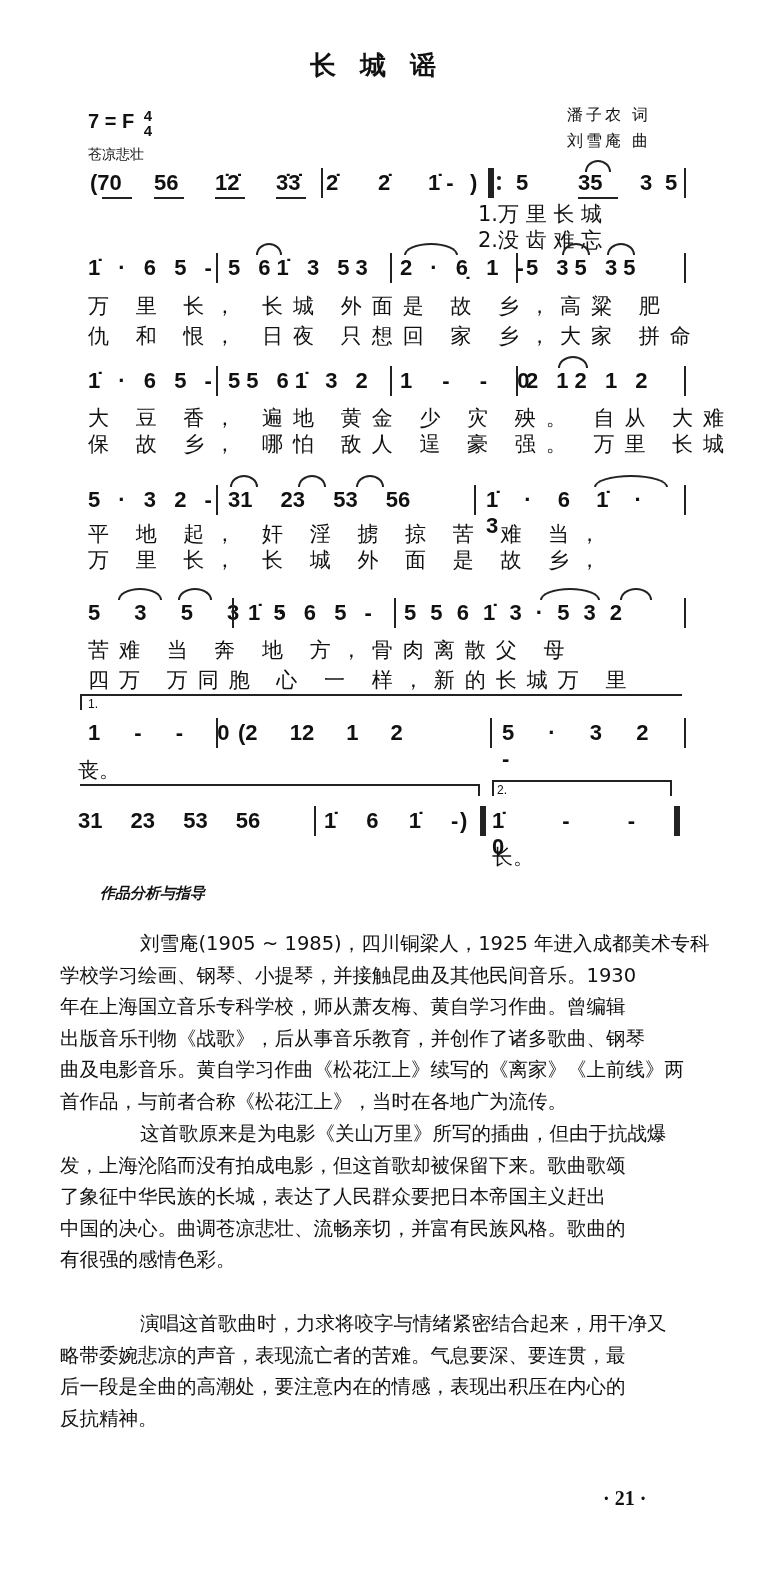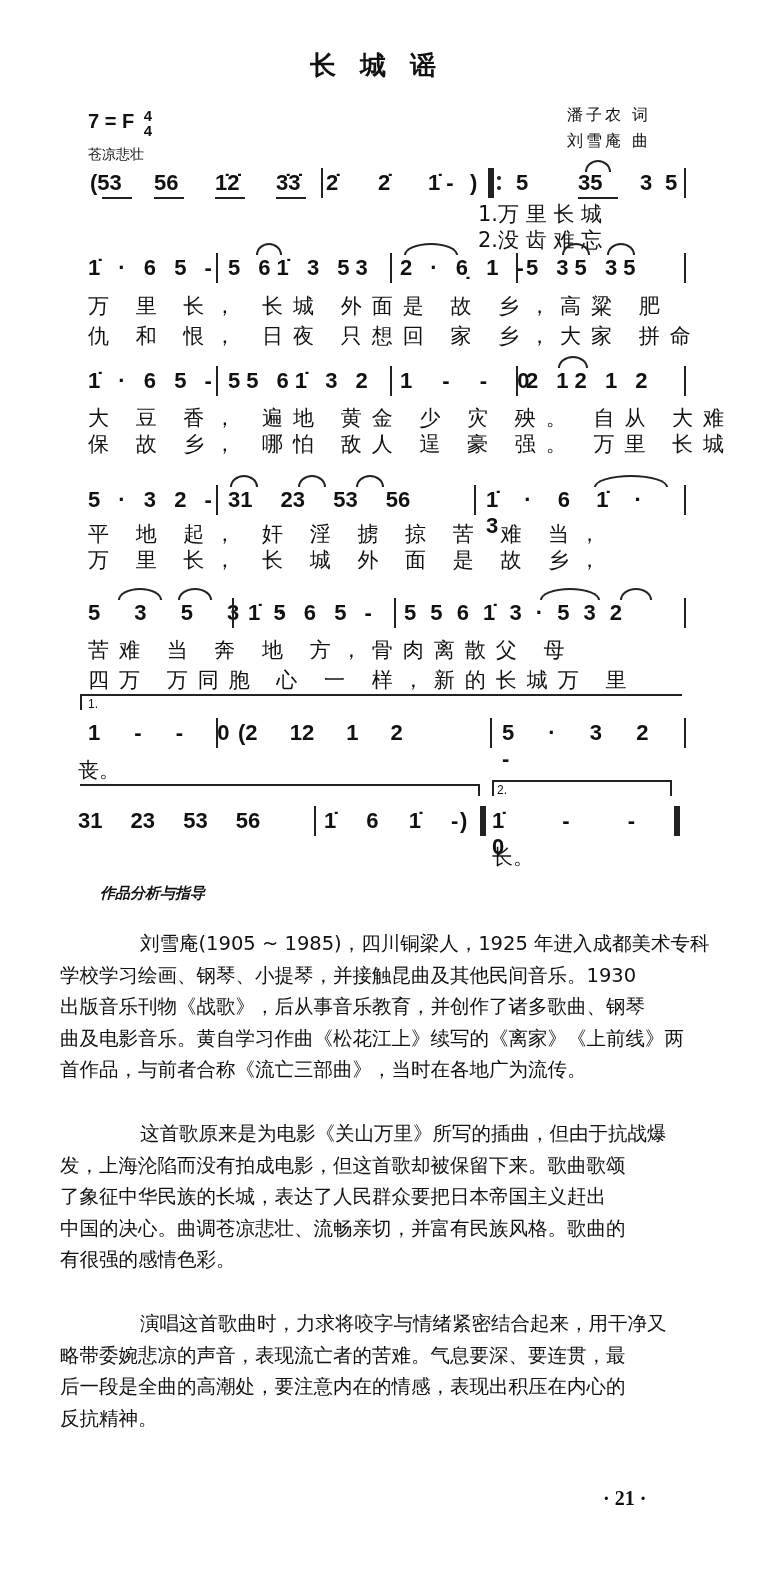--- a/index.html
+++ b/index.html
@@ -42,21 +42,21 @@
   <span class="frac">
     <span>4</span>
     <span>4</span>
   </span>
 </div>
 <div class="abs tempo">苍凉悲壮</div>
 <div class="abs credit" style="left:567px;top:105px;">潘子农  词</div>
 <div class="abs credit" style="left:567px;top:131px;">刘雪庵  曲</div>
 
 <div class="score-line" style="top:170px;">
-  <span class="n" style="left:2px">(53</span>
+  <span class="n" style="left:2px">(70</span>
   <div class="ul" style="left:14px;top:27px;width:30px"></div>
   <span class="n" style="left:66px">56</span>
   <div class="ul" style="left:66px;top:27px;width:30px"></div>
   <span class="n" style="left:127px">1̇2̇</span>
   <div class="ul" style="left:127px;top:27px;width:30px"></div>
   <span class="n" style="left:188px">3̇3̇</span>
   <div class="ul" style="left:188px;top:27px;width:30px"></div>
   <div class="bar" style="left:233px"></div>
   <span class="n" style="left:238px">2̇</span>
   <span class="n" style="left:290px">2̇</span>
@@ -161,23 +161,24 @@
   <span class="n" style="left:404px;letter-spacing:26px">1̇ - - 0</span>
   <div class="dbar" style="left:586px"></div>
 </div>
 <div class="lyric" style="left:492px;top:843px">长。</div>
 
 <div class="abs section-head">作品分析与指导</div>
 
 <div class="para" style="top:928px;">
   <span class="pline indent">刘雪庵(1905 ~ 1985)，四川铜梁人，1925 年进入成都美术专科</span>
   <span class="pline cont">学校学习绘画、钢琴、小提琴，并接触昆曲及其他民间音乐。1930</span>
+  <span class="pline cont">年在上海国立音乐专科学校，师从萧友梅、黄自学习作曲。曾编辑</span>
   <span class="pline cont">出版音乐刊物《战歌》，后从事音乐教育，并创作了诸多歌曲、钢琴</span>
   <span class="pline cont">曲及电影音乐。黄自学习作曲《松花江上》续写的《离家》《上前线》两</span>
-  <span class="pline cont">首作品，与前者合称《流亡三部曲》，当时在各地广为流传。</span>
+  <span class="pline cont">首作品，与前者合称《松花江上》，当时在各地广为流传。</span>
 </div>
 
 <div class="para" style="top:1118px;">
   <span class="pline indent">这首歌原来是为电影《关山万里》所写的插曲，但由于抗战爆</span>
   <span class="pline cont">发，上海沦陷而没有拍成电影，但这首歌却被保留下来。歌曲歌颂</span>
   <span class="pline cont">了象征中华民族的长城，表达了人民群众要把日本帝国主义赶出</span>
   <span class="pline cont">中国的决心。曲调苍凉悲壮、流畅亲切，并富有民族风格。歌曲的</span>
   <span class="pline cont">有很强的感情色彩。</span>
 </div>
 

